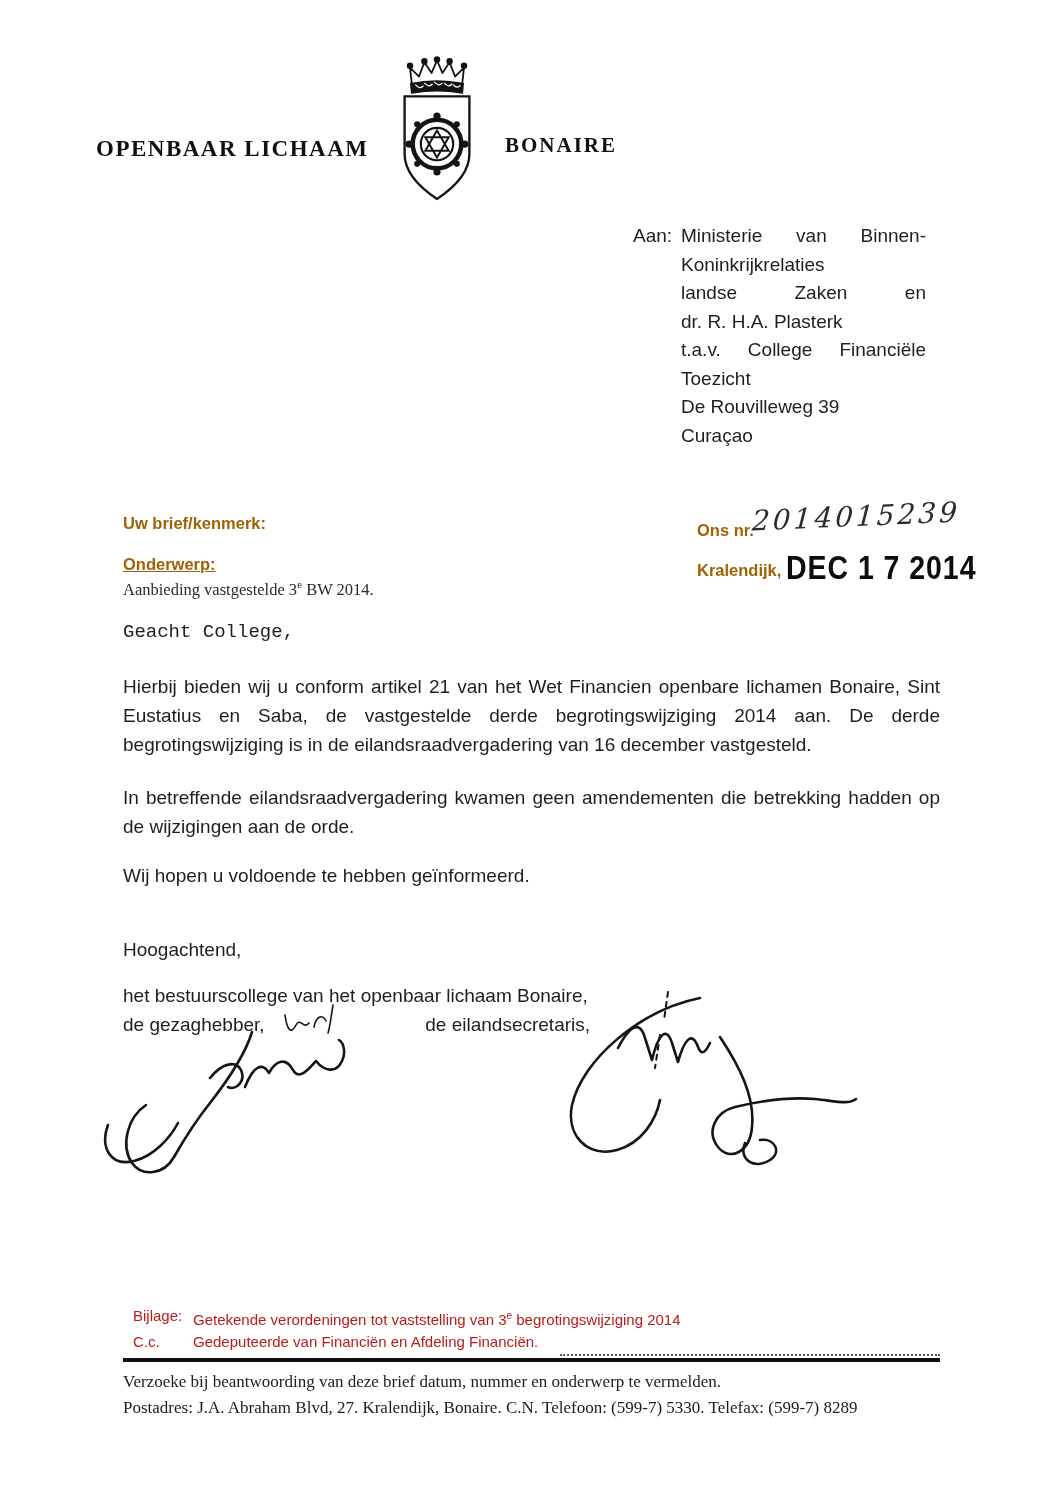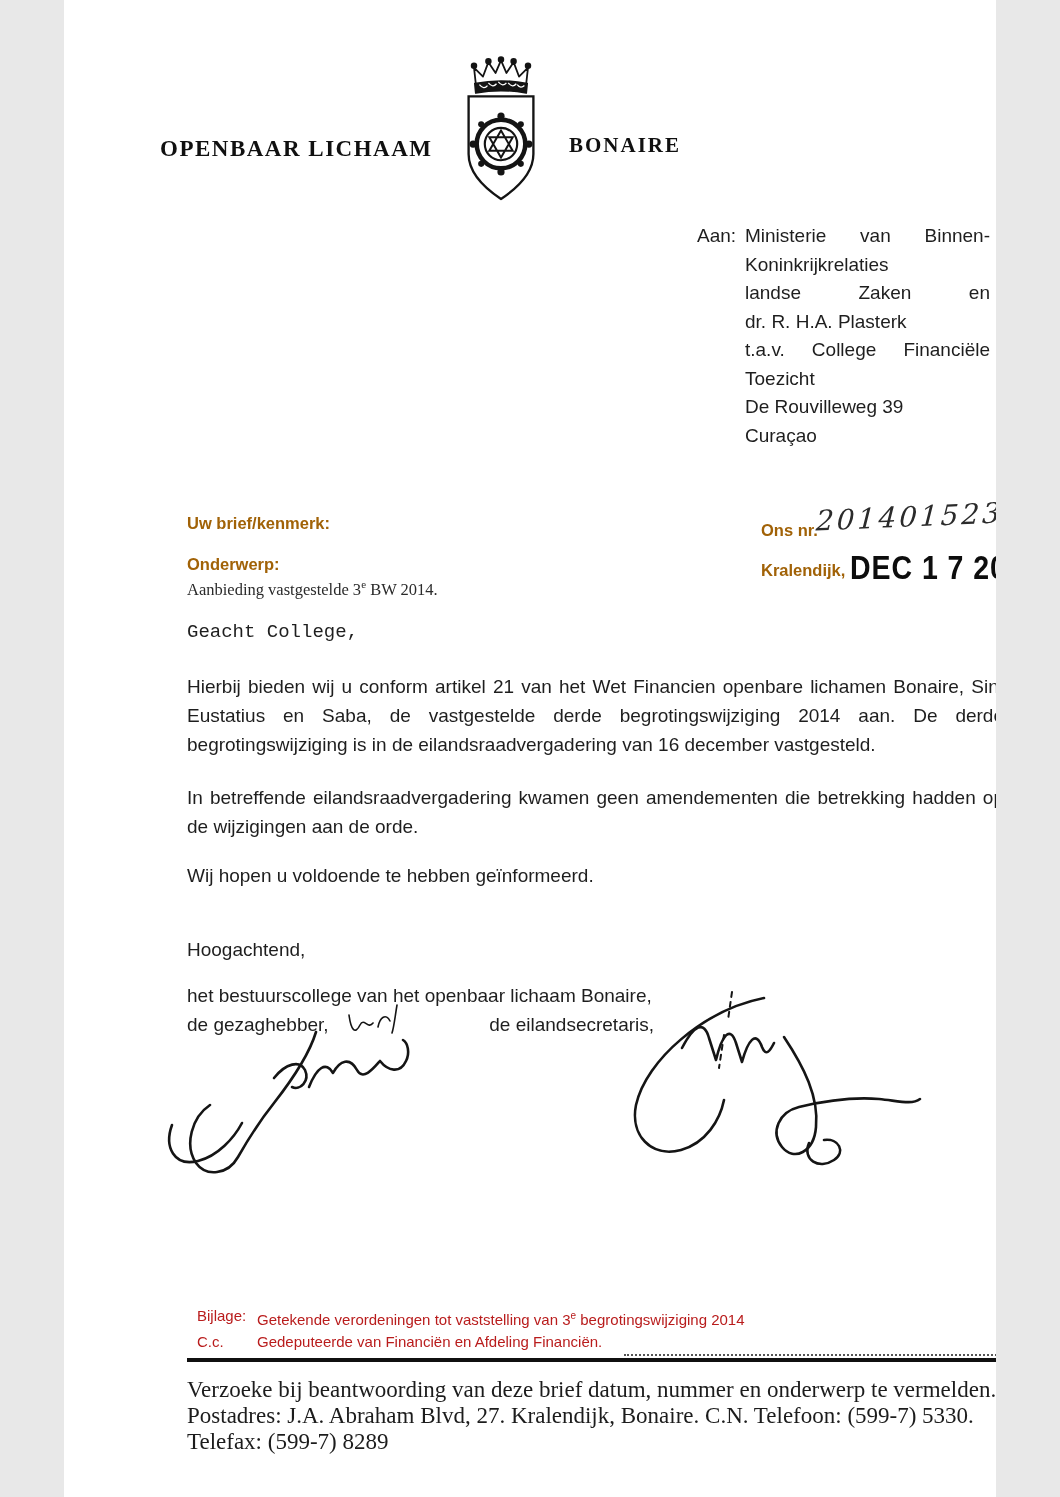--- a/index.html
+++ b/index.html
@@ -1,18 +1,18 @@
 <!DOCTYPE html>
 <html><head>
 <meta charset="utf-8">
 <style>
   html,body{margin:0;padding:0;background:#e8e8e8;}
   .page{
     position:relative;
-    width:932px;height:1497px;
+    width:1060px;height:1497px;
     background:#ffffff;
     font-family:"Liberation Sans", sans-serif;
     color:#1e1e1e;
     overflow:hidden;
     margin:0 auto;
   }
   
   .org-left{
     position:absolute;left:96px;top:136px;
     font-family:"Liberation Serif", serif;
@@ -26,21 +26,21 @@
   .crest{position:absolute;left:392px;top:56px;}
   
   .recipient{position:absolute;left:633px;top:222px;width:312px;font-size:19px;line-height:28.5px;}
   .recipient .aan{position:absolute;left:0;top:0;}
   .recipient .lines{margin-left:48px;width:245px;}
   .recipient .line{text-align:left;}
   .recipient .line.just{text-align:justify;text-align-last:justify;}
   
   .lbl{font-weight:bold;font-size:16.5px;color:#a16207;}
   .uw-brief{position:absolute;left:123px;top:514px;}
-  .onderwerp{position:absolute;left:123px;top:555px;}
+  .onderwerp{position:absolute;left:123px;top:555px;text-decoration:underline;}
   .subject{
     position:absolute;left:123px;top:578px;
     font-family:"Liberation Serif", serif;font-size:16.5px;color:#2a2a2a;
   }
   .subject sup{font-size:11px;}
   .ons-nr{position:absolute;left:697px;top:521px;}
   .handwrite-nr{
     position:absolute;left:752px;top:500px;
     font-family:"DejaVu Serif", serif;font-style:italic;
     font-size:28px;letter-spacing:3px;color:#2b2b2b;
@@ -72,21 +72,21 @@
   
   .annex{position:absolute;left:133px;top:1305px;font-size:15px;line-height:22px;color:#b91c1c;}
   .annex .row{display:flex;}
   .annex .alabel{width:60px;flex:none;}
   .annex sup{font-size:10px;}
   
   .rule-dotted{position:absolute;left:560px;top:1354px;width:380px;border-top:2px dotted #555;}
   .rule{position:absolute;left:123px;top:1358px;width:817px;height:3.5px;background:#101010;}
   .footer{
     position:absolute;left:123px;top:1369px;width:830px;
-    font-family:"Liberation Serif", serif;font-size:23px;line-height:26px;color:#1c1c1c;margin-top:8px;
+    font-family:"Liberation Serif", serif;font-size:17px;line-height:26px;color:#1c1c1c;
   }
 </style>
 </head>
 <body>
 
 <div class="page">
 
   <div class="org-left">OPENBAAR LICHAAM</div>
 
   <svg class="crest" width="90" height="150" viewBox="0 0 100 165">

